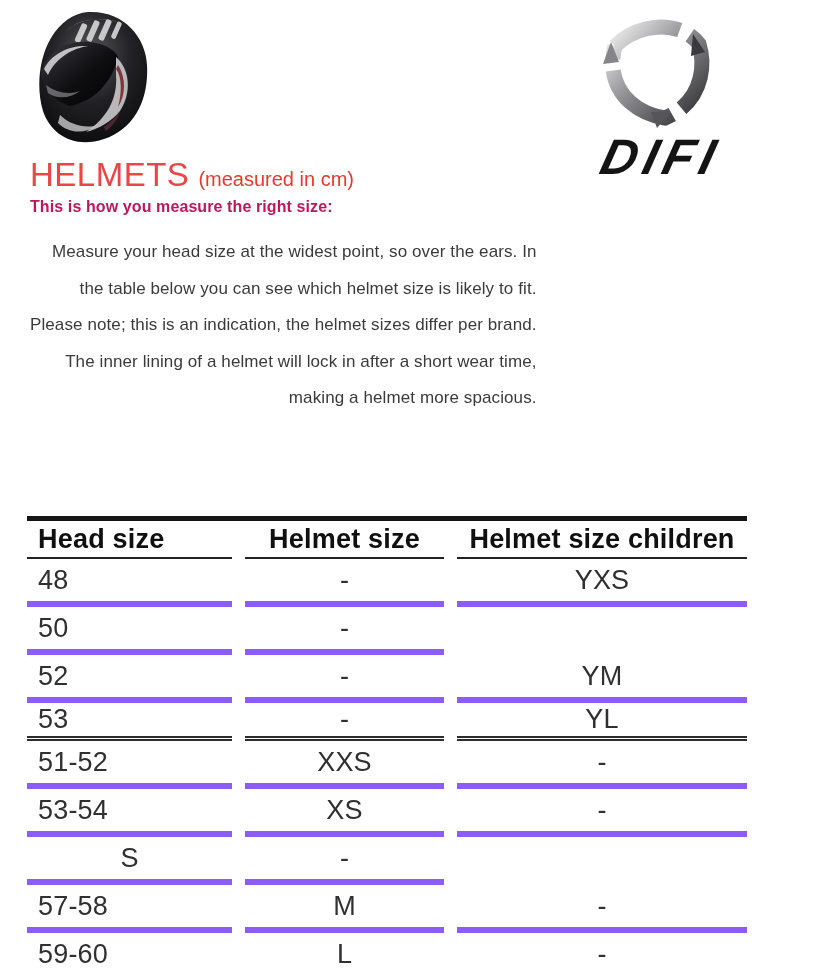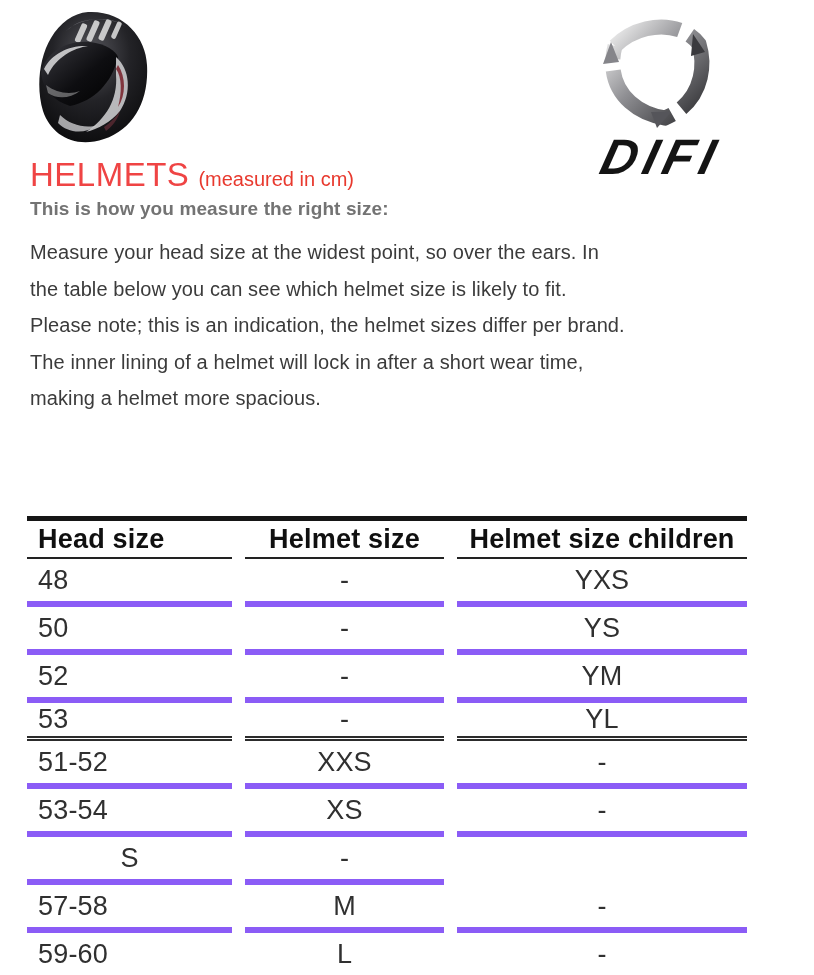--- a/index.html
+++ b/index.html
@@ -20,27 +20,28 @@
   .brand-logo { position: absolute; left: 553px; top: 12px; width: 212px; height: 176px; }
 
   
   .title-line { position: absolute; left: 30px; top: 156px; white-space: nowrap; }
   .title-main { color: #ef4444; font-size: 33px; font-weight: 400; letter-spacing: 0.5px; }
   .title-note { color: #e8392e; font-size: 20px; font-weight: 400; margin-left: 9px; }
 
   
   .intro-heading {
     position: absolute; left: 30px; top: 198px;
-    font-size: 19px; font-weight: 700; color: #737373; white-space: nowrap;
+    font-size: 16px; font-weight: 700; color: #be185d; white-space: nowrap;
     letter-spacing: 0.1px;
   }
   .intro-paragraph { position: absolute; left: 30px; top: 234px; }
   .intro-line {
-    font-size: 20px; color: #3b3b3b; line-height: 36.5px; white-space: nowrap;
+    font-size: 17px; color: #3b3b3b; line-height: 36.5px; white-space: nowrap;
     letter-spacing: 0.1px;
+    text-align: right;
   }
 
   
   .size-table { position: absolute; left: 27px; top: 479px; width: 720px; border-top: 5px solid #161616; margin-top: 37px; }
   .trow { display: grid; grid-template-columns: 205px 199px 1fr; column-gap: 13px; }
   .tcell {
     height: 48px; display: flex; align-items: center;
     border-bottom: 6px solid #8b5cf6;
     font-size: 27px; color: #303030; letter-spacing: 0.2px;
   }
@@ -131,21 +132,20 @@
     <div id="table-body">
   <div class="trow">
     <div class="tcell c1">48</div>
     <div class="tcell c2">-</div>
     <div class="tcell c3">YXS</div>
   </div>
 
   <div class="trow">
     <div class="tcell c1">50</div>
     <div class="tcell c2">-</div>
-    <div class="tcell c3">YS</div>
   </div>
 
   <div class="trow">
     <div class="tcell c1">52</div>
     <div class="tcell c2">-</div>
     <div class="tcell c3">YM</div>
   </div>
 
   <div class="trow section-end">
     <div class="tcell c1">53</div>

